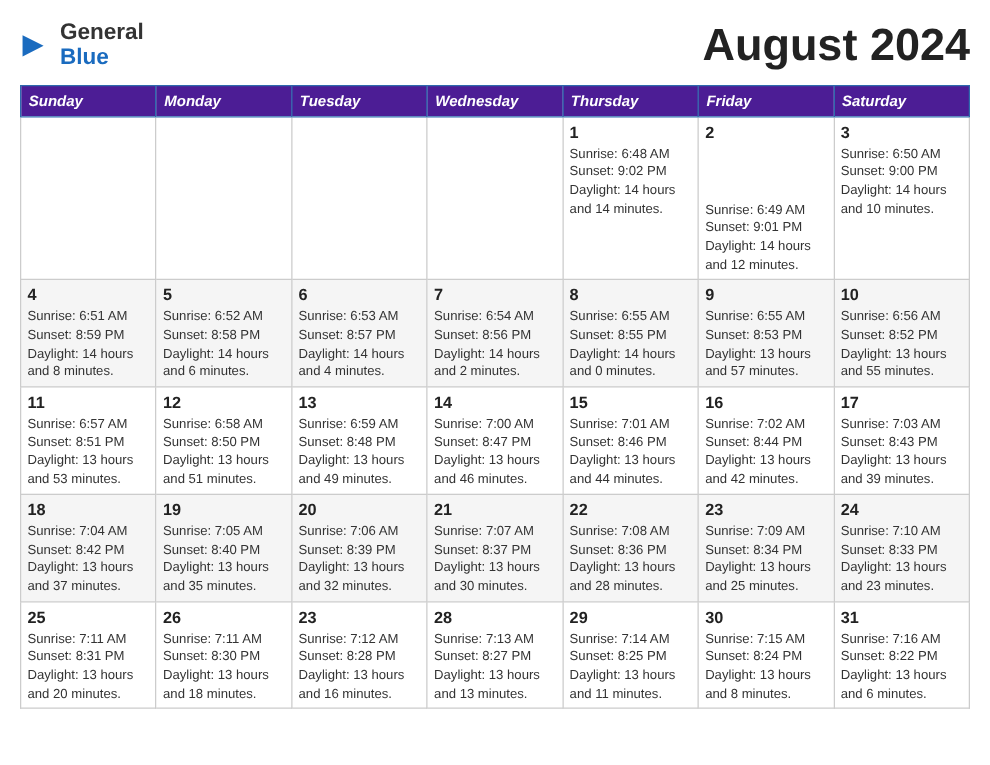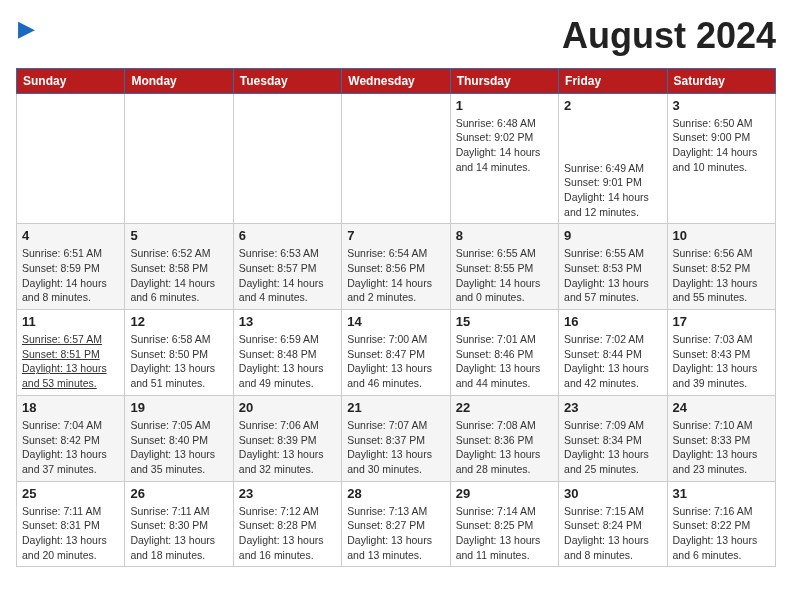--- a/index.html
+++ b/index.html
@@ -45,27 +45,28 @@
       font-size: 15px;
       color: #444;
       margin-top: 2px;
     }
     .calendar {
       width: 100%;
       border-collapse: collapse;
       font-size: 11px;
     }
     .calendar th {
-      background: #b91c1c;
+      background: #4c1d95;
       color: #fff;
       text-align: left;
       padding: 5px 6px;
       font-size: 12px;
       font-weight: bold;
       border: 1px solid #2e6aad;
+      font-style: italic;
     }
     .calendar td {
       border: 1px solid #ccc;
       vertical-align: top;
       padding: 4px 5px;
       width: calc(100% / 7);
       min-height: 80px;
       height: 82px;
       background: #fff;
     }
@@ -92,20 +93,24 @@
     }
   </style>
 </head>
 <body>
 
 <div class="header">
   <div class="logo">
     <svg class="logo-icon" viewBox="0 0 28 28">
       <text x="2" y="20" font-size="22" fill="#1a6bbf">▶</text>
     </svg>
+    <div class="logo-text">
+      <div class="logo-general">General</div>
+      <div class="logo-blue">Blue</div>
+    </div>
   </div>
   <div class="title-block">
     <div class="month-year">August 2024</div>
   </div>
 </div>
 
 <table class="calendar">
   <thead>
     <tr>
     <th>Sunday</th>
@@ -182,21 +187,21 @@
         <td>
           <span class="day-num">10</span>
           <div class="day-info" style="white-space: pre-line;">Sunrise: 6:56 AM
 Sunset: 8:52 PM
 Daylight: 13 hours and 55 minutes.</div>
         </td>
       </tr>
       <tr>
         <td>
           <span class="day-num">11</span>
-          <div class="day-info" style="white-space: pre-line; text-decoration: underline;">Sunrise: 6:57 AM
+          <div class="day-info" style="white-space: pre-line;">Sunrise: 6:57 AM
 Sunset: 8:51 PM
 Daylight: 13 hours and 53 minutes.</div>
         </td>
         <td>
           <span class="day-num">12</span>
           <div class="day-info" style="white-space: pre-line;">Sunrise: 6:58 AM
 Sunset: 8:50 PM
 Daylight: 13 hours and 51 minutes.</div>
         </td>
         <td>

